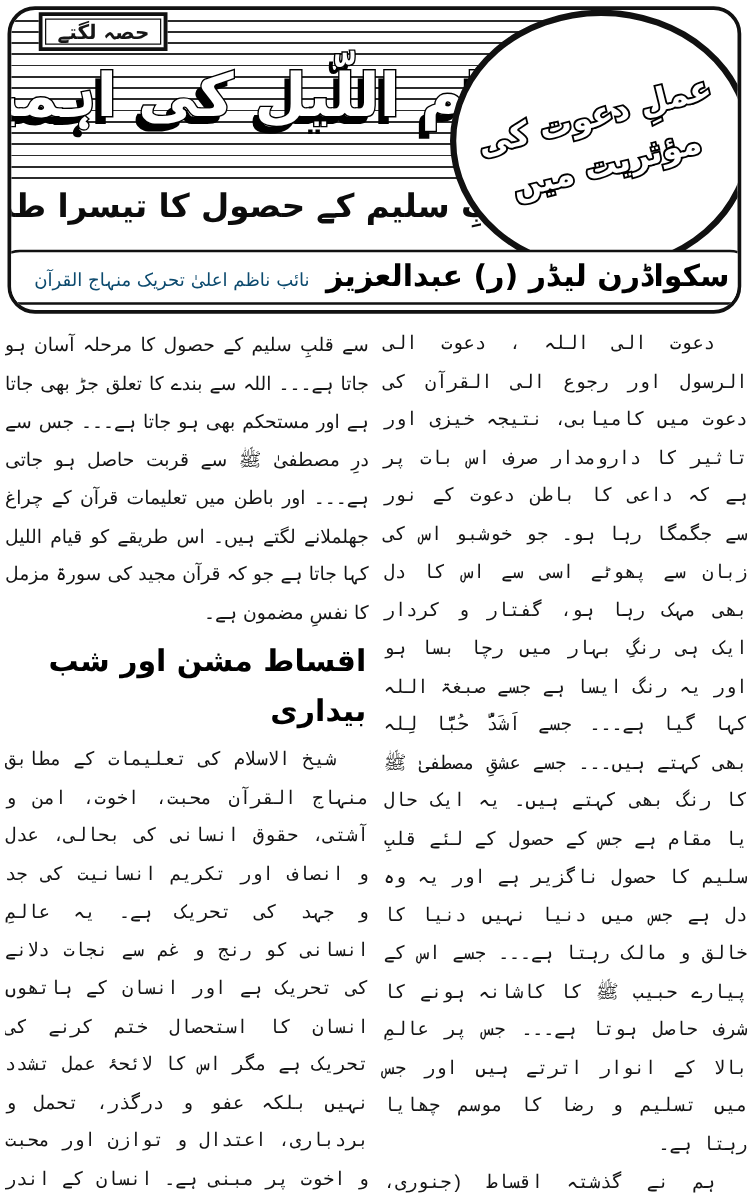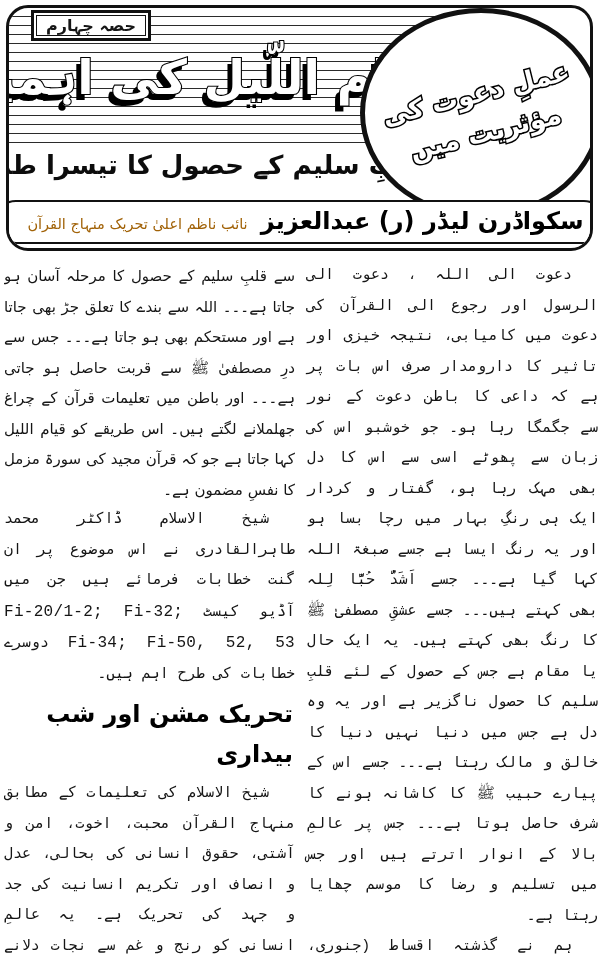--- a/index.html
+++ b/index.html
@@ -45,21 +45,21 @@
   .hatch{
     display:inline-block;width:26px;height:30px;vertical-align:middle;
     background:repeating-linear-gradient(115deg,#111 0 2.5px,transparent 2.5px 8px);
   }
   .author-box{
     position:absolute;left:50%;top:192px;transform:translateX(-50%);z-index:4;
     border:2.5px solid #111;border-radius:24px;background:#fff;
     padding:5px 20px 7px;white-space:nowrap;
   }
   .author-name{font-size:24px;font-weight:bold;color:#000;}
-  .author-title{font-size:14.5px;margin-right:8px;color:#a16207;margin-left:12px;}
+  .author-title{font-size:14.5px;margin-right:8px;color:#0c4a6e;margin-left:12px;}
   
   .body-area{
     position:absolute;left:4px;right:4px;top:261px;bottom:0;
     display:flex;gap:12px;direction:rtl;overflow:hidden;
   }
   .col{flex:1;min-width:0;}
   .col p{
     margin:0;font-size:15px;line-height:30.5px;text-align:justify;color:#151515;
   }
   .indent{text-indent:26px;font-family:Liberation Mono, monospace;}
@@ -71,21 +71,21 @@
 </style>
 </head>
 <body>
 
 <div class="page">
 
   <div class="header">
     <div class="staff"></div>
 
     <div class="badge">
-      <span>حصہ چہارم</span>
+      <span>حصہ لگتے</span>
     </div>
 
     <div class="title">قیام اللّیل کی اہمیت</div>
 
     <div class="oval">
       <div class="oval-inner">
         <div class="oval-line">عملِ دعوت کی</div>
         <div class="oval-line">مؤثریت میں</div>
       </div>
     </div>
@@ -104,19 +104,18 @@
 
   <div class="body-area">
 
     <div class="col">
       <p class="indent">دعوت الی اللہ ، دعوت الی الرسول اور رجوع الی القرآن کی دعوت میں کامیابی، نتیجہ خیزی اور تاثیر کا دارومدار صرف اس بات پر ہے کہ داعی کا باطن دعوت کے نور سے جگمگا رہا ہو۔ جو خوشبو اس کی زبان سے پھوٹے اسی سے اس کا دل بھی مہک رہا ہو، گفتار و کردار ایک ہی رنگِ بہار میں رچا بسا ہو اور یہ رنگ ایسا ہے جسے صبغۃ اللہ کہا گیا ہے۔۔۔ جسے اَشَدُّ حُبًّا لِلہ بھی کہتے ہیں۔۔۔ جسے عشقِ مصطفیٰ ﷺ کا رنگ بھی کہتے ہیں۔ یہ ایک حال یا مقام ہے جس کے حصول کے لئے قلبِ سلیم کا حصول ناگزیر ہے اور یہ وہ دل ہے جس میں دنیا نہیں دنیا کا خالق و مالک رہتا ہے۔۔۔ جسے اس کے پیارے حبیب ﷺ کا کاشانہ ہونے کا شرف حاصل ہوتا ہے۔۔۔ جس پر عالمِ بالا کے انوار اترتے ہیں اور جس میں تسلیم و رضا کا موسم چھایا رہتا ہے۔</p>
       <p class="indent">ہم نے گذشتہ اقساط (جنوری، فروری، مارچ 09) میں قلبِ سلیم کی علامات کا جائزہ بھی لیا اور اسے حاصل کرنے کے طریقوں کے مطالعہ کا آغاز بھی کیا۔ چنانچہ ہم نے دیکھا کہ اللہ والوں کی صحبت قلبِ سلیم حاصل کرنے کا سب سے قابلِ اعتماد ذریعہ ہے جبکہ حسنِ نیت، اخلاص اور للہیت سے اس کا خمیر اٹھتا ہے۔ مگر اللہ رب العزت نے اس ضمن میں اپنے پیارے رسول ﷺ کی وساطت سے ایمان والوں کو محنت کا ایسا طریقہ بتایا ہے جس</p>
     </div>
 
     <div class="col">
       <p>سے قلبِ سلیم کے حصول کا مرحلہ آسان ہو جاتا ہے۔۔۔ اللہ سے بندے کا تعلق جڑ بھی جاتا ہے اور مستحکم بھی ہو جاتا ہے۔۔۔ جس سے درِ مصطفیٰ ﷺ سے قربت حاصل ہو جاتی ہے۔۔۔ اور باطن میں تعلیمات قرآن کے چراغ جھلملانے لگتے ہیں۔ اس طریقے کو قیام اللیل کہا جاتا ہے جو کہ قرآن مجید کی سورۃ مزمل کا نفسِ مضمون ہے۔</p>
-      <p class="indent"><span>شیخ الاسلام ڈاکٹر محمد طاہرالقادری نے اس موضوع پر ان گنت خطابات فرمائے ہیں جن میں آڈیو کیسٹ </span><span class="latin">Fi-20/1-2; Fi-32; Fi-34; Fi-50, 52, 53</span><span> دوسرے خطابات کی طرح اہم ہیں۔</span></p>
-      <h2 class="heading">تحریک مشن اور شب بیداری</h2>
+      <h2 class="heading">اقساط مشن اور شب بیداری</h2>
       <p class="indent">شیخ الاسلام کی تعلیمات کے مطابق منہاج القرآن محبت، اخوت، امن و آشتی، حقوق انسانی کی بحالی، عدل و انصاف اور تکریم انسانیت کی جد و جہد کی تحریک ہے۔ یہ عالمِ انسانی کو رنج و غم سے نجات دلانے کی تحریک ہے اور انسان کے ہاتھوں انسان کا استحصال ختم کرنے کی تحریک ہے مگر اس کا لائحۂ عمل تشدد نہیں بلکہ عفو و درگذر، تحمل و بردباری، اعتدال و توازن اور محبت و اخوت پر مبنی ہے۔ انسان کے اندر کے انسان کو اخلاقی اور روحانی احوال عطا کر کے اس کے کردار میں انسانیت کی محبت جگانا اس کا مقصدِ اولین ہے اور حقوق انسانی کے اعلیٰ تر شعور کو بیدار</p>
     </div>
 
   </div>
 </div>
 
 </body></html>

